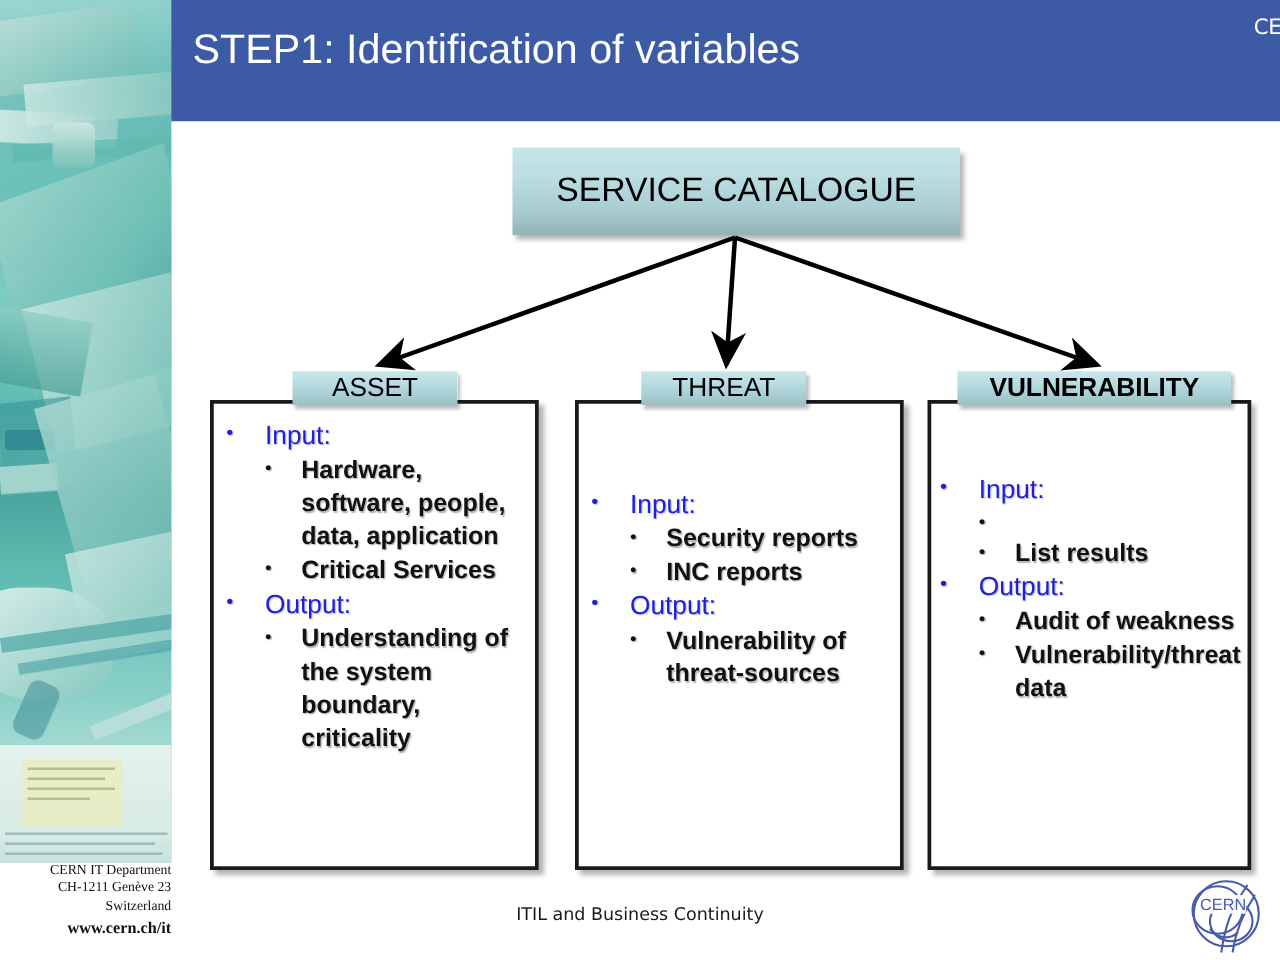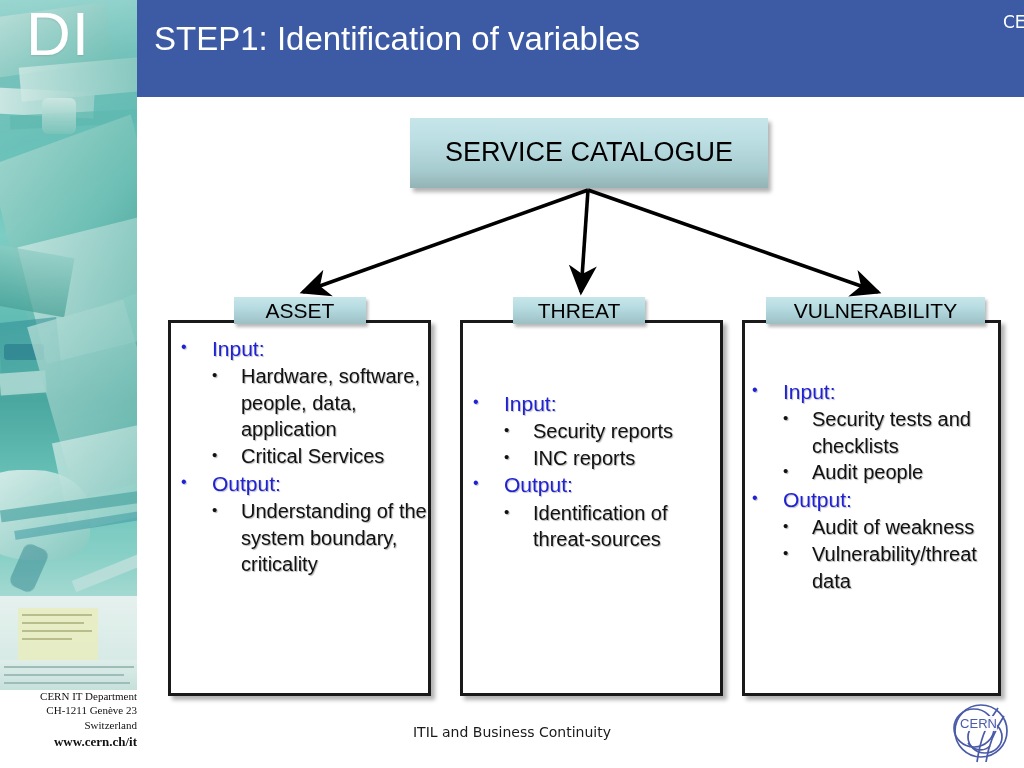--- a/index.html
+++ b/index.html
@@ -196,21 +196,21 @@
     align-items: center;
     justify-content: center;
     font-size: 21px;
     color: #000000;
     z-index: 4;
     font-family: "Liberation Sans", sans-serif;
     white-space: nowrap;
   }
   #hdr-asset        { left: 234px; top: 297px; width: 132px; }
   #hdr-threat       { left: 513px; top: 297px; width: 132px; }
-  #hdr-vulnerability{ left: 766px; top: 297px; width: 219px; }
+  #hdr-vulnerability{ left: 766px; top: 297px; width: 219px; font-weight: bold; }
 
   .col-box {
     position: absolute;
     top: 320px;
     height: 370px;
     border: 3px solid #1a1a1a;
     background: #ffffff;
     box-shadow: 4px 4px 4px rgba(0,0,0,0.30);
     z-index: 2;
   }
@@ -251,21 +251,21 @@
     padding-left: 41px;
     text-shadow: 1px 1px 1px rgba(0,0,0,0.30);
   }
   .lvl2 .dot {
     flex: 0 0 auto;
     width: 29px;
     font-size: 15px;
     line-height: 1.55;
     color: #111111;
   }
-  .lvl2 .txt { flex: 1 1 auto; }
+  .lvl2 .txt { flex: 1 1 auto; font-weight: bold; }
   #box-vulnerability .lvl1 { padding-left: 7px; }
   #box-vulnerability .lvl2 { padding-left: 38px; }
 
   
   #footer-left {
     position: absolute;
     left: 0;
     top: 689px;
     width: 137px;
     text-align: right;
@@ -320,21 +320,20 @@
   <div class="ph ph-18"></div>
   <div class="ph ph-19"></div>
   <div class="ph ph-20"></div>
   <div class="ph ph-21"></div>
   <div class="ph ph-22"></div>
   <div class="ph ph-23"></div>
   <div class="ph ph-24"></div>
   <div class="ph ph-25"></div>
   <div class="ph ph-26"></div>
   <div class="ph ph-27"></div>
-  <div class="di-text">DI</div>
 </div>
 
 <div id="title-bar">
   <div id="title-text">STEP1: Identification of variables</div>
   <div id="cern-it-logo">
     <span class="cern-sm">CERN</span>
     <span class="it-big">IT</span>
     <span class="dept">Department</span>
   </div>
 </div>
@@ -404,38 +403,37 @@
       <div class="lvl2">
         <span class="dot">•</span>
         <span class="txt">INC reports</span>
       </div>
       <div class="lvl1">
         <span class="dot">•</span>
         <span class="txt">Output:</span>
       </div>
       <div class="lvl2">
         <span class="dot">•</span>
-        <span class="txt">Identification of threat-sources</span>
+        <span class="txt">Vulnerability of threat-sources</span>
       </div>
     </div>
   </div>
 
   <div class="col-box" id="box-vulnerability">
     <div class="bullets">
       <div class="lvl1">
         <span class="dot">•</span>
         <span class="txt">Input:</span>
       </div>
       <div class="lvl2">
         <span class="dot">•</span>
-        <span class="txt">Security tests and checklists</span>
-      </div>
-      <div class="lvl2">
-        <span class="dot">•</span>
-        <span class="txt">Audit people</span>
+      </div>
+      <div class="lvl2">
+        <span class="dot">•</span>
+        <span class="txt">List results</span>
       </div>
       <div class="lvl1">
         <span class="dot">•</span>
         <span class="txt">Output:</span>
       </div>
       <div class="lvl2">
         <span class="dot">•</span>
         <span class="txt">Audit of weakness</span>
       </div>
       <div class="lvl2">

